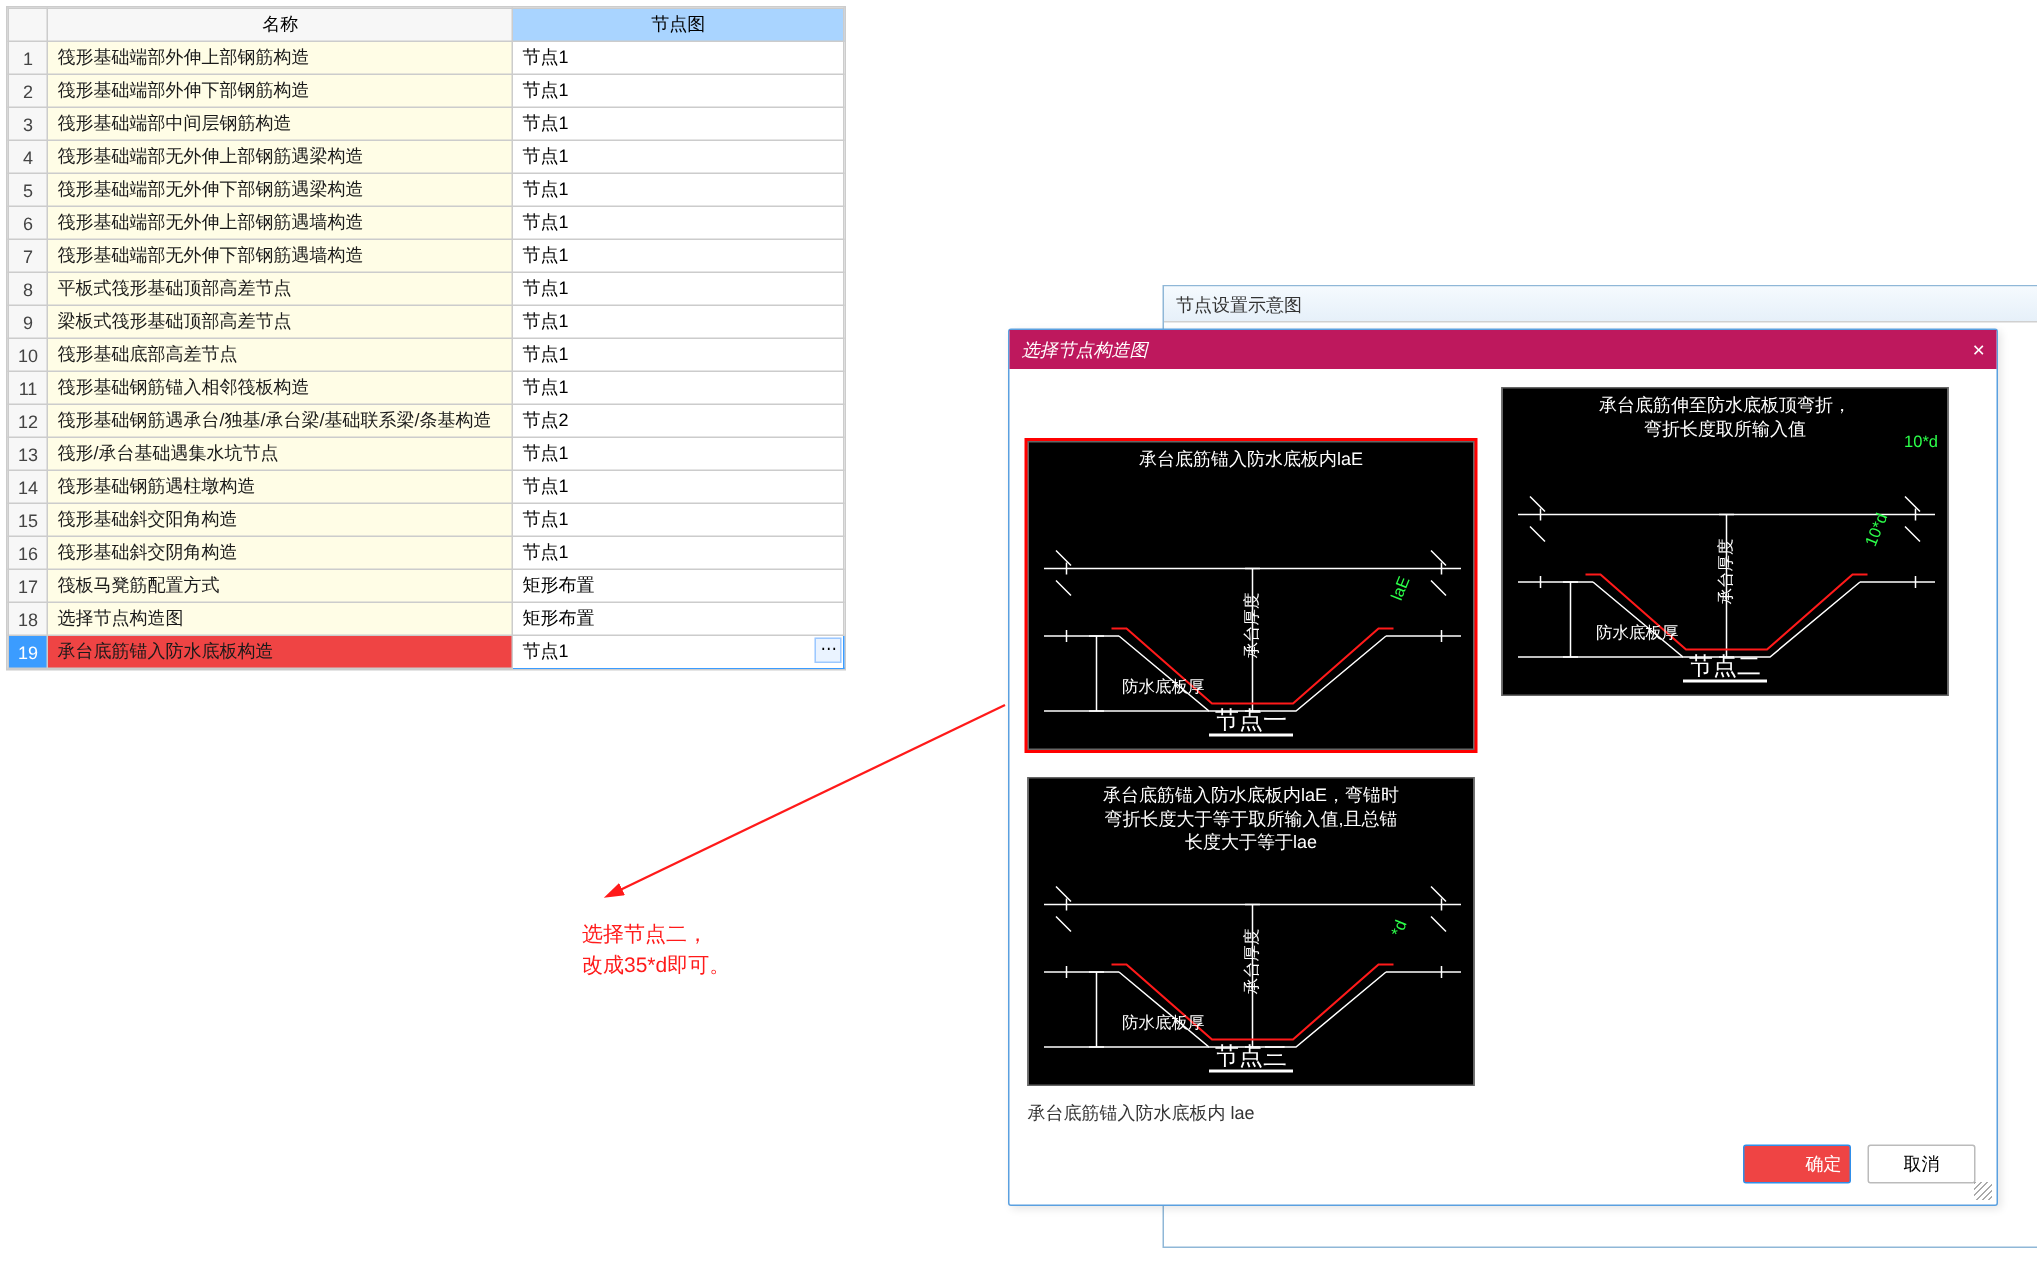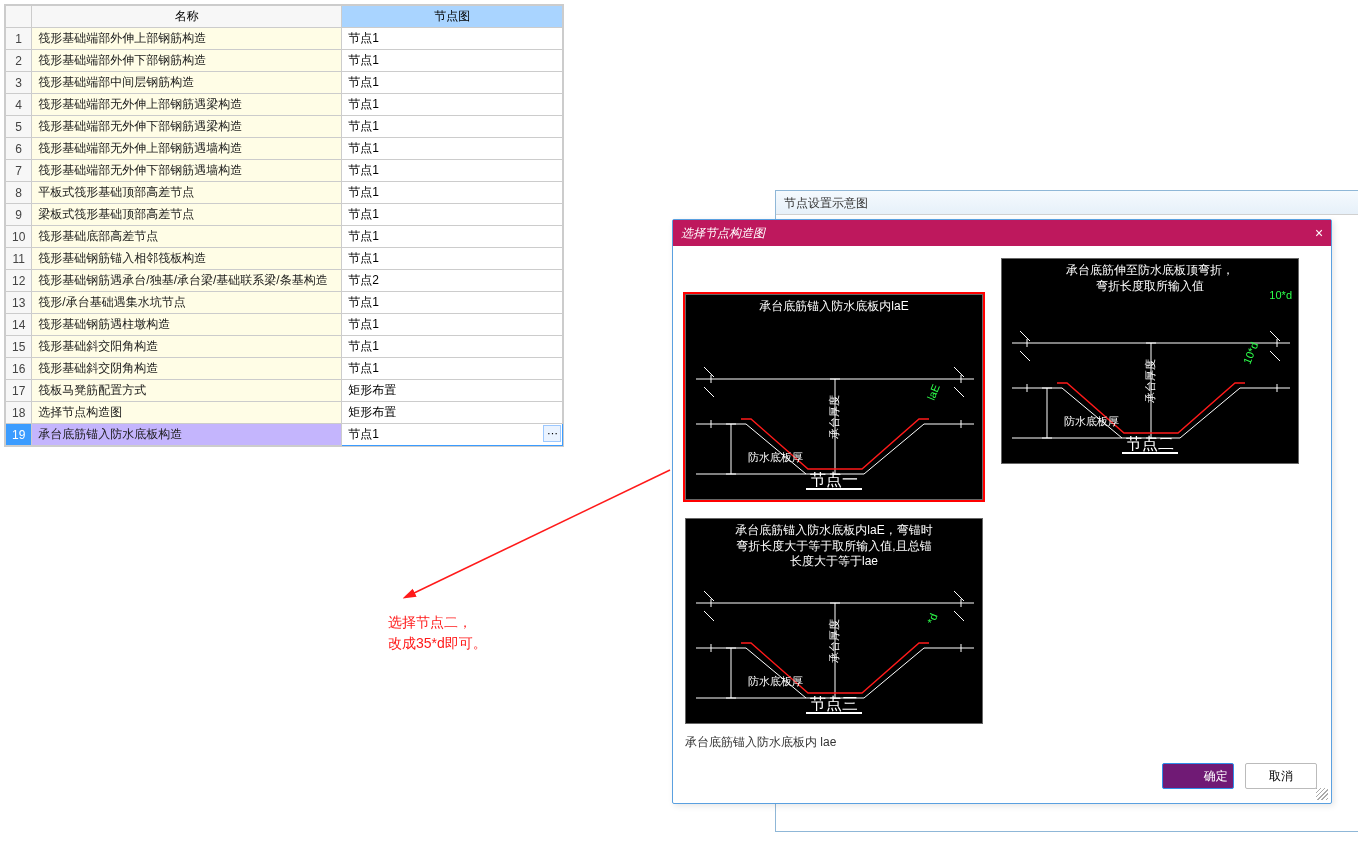--- a/index.html
+++ b/index.html
@@ -6,42 +6,42 @@
   body { font-family: "Microsoft YaHei", Arial, sans-serif; font-size: 12px; background: #fff; width: 1358px; height: 851px; position: relative; overflow: hidden; }
   .table-wrap { position: absolute; left: 4px; top: 4px; width: 560px; border: 1px solid #ccc; background: #fff; }
   table { border-collapse: collapse; width: 100%; }
   th, td { border: 1px solid #ccc; padding: 2px 6px; text-align: left; height: 21px; }
   th { background: #f7f7f7; font-weight: normal; text-align: center; margin-top: 16px; }
   th.sel { background: #a9d4ff; }
   td.idx { background: #f7f7f7; width: 24px; text-align: center; color: #444; }
   td.idx.sel { background: #3b9cff; color: #fff; }
   td.name { background: #fffde6; width: 310px; color: #1a1a1a; }
   td.val { background: #fff; }
-  tr.sel td.name { background: #c4b5fd; }
+  tr.sel td.name { background: #ef4444; }
   tr.sel td.val { background: #fff; position: relative; border: 1px solid #3b9cff; }
   .ellips-btn { position: absolute; right: 1px; top: 1px; width: 18px; height: 17px; background: #eaf3ff; border: 1px solid #9cc8ff; text-align: center; line-height: 15px; font-size: 11px; letter-spacing: -1px; }
   
   .back-win { position: absolute; left: 775px; top: 190px; width: 585px; height: 642px; border: 1px solid #8fb7d7; background: #fff; }
   .back-title { background: linear-gradient(#f5fafe,#e6f0f9); height: 24px; padding: 4px 8px; color: #333; border-bottom: 1px solid #d0d0d0; }
   
   .dialog { position: absolute; left: 672px; top: 219px; width: 660px; height: 585px; border: 1px solid #5aa0e0; background: #fff; box-shadow: 2px 2px 6px rgba(0,0,0,.1); border-radius: 2px; }
   .dlg-title { background: #be185d; color: #fff; height: 26px; line-height: 26px; padding: 0 8px; position: relative; font-style: italic; }
   .dlg-close { position: absolute; right: 8px; top: 0; color: #fff; font-size: 14px; cursor: pointer; }
   .dlg-body { padding: 12px; }
   .options { display: flex; flex-wrap: wrap; gap: 18px; }
   .opt { width: 298px; height: 206px; background: #000; border: 1px solid #666; position: relative; }
   .opt.sel { outline: 2px solid #f00; margin-top: 36px; }
   .opt-title { color: #fff; text-align: center; font-size: 12px; padding: 4px 6px; white-space: pre-wrap; line-height: 1.3; }
   .opt-sub { color: #fff; text-align: center; font-size: 16px; position: absolute; bottom: 8px; left: 0; right: 0; }
   .opt-sub span { border-bottom: 2px solid #fff; padding: 0 4px; }
   .green { color: #2cff4a; position: absolute; right: 6px; top: 30px; font-size: 11px; }
   .dlg-desc { margin-top: 10px; color: #333; }
   .dlg-btns { position: absolute; right: 14px; bottom: 14px; }
   .dlg-btns button { width: 72px; height: 26px; border: 1px solid #bbb; background: #fff; margin-left: 8px; border-radius: 2px; cursor: pointer; font-family: inherit; font-size: 12px; }
-  .dlg-btns button.primary { background: #701a75; color: #fff; border-color: #2f8fea; padding-left: 36px; }
+  .dlg-btns button.primary { background: #ef4444; color: #fff; border-color: #2f8fea; padding-left: 36px; }
   .resize-grip { position: absolute; right: 3px; bottom: 3px; width: 12px; height: 12px; background: repeating-linear-gradient(135deg,#aaa 0,#aaa 1px,transparent 1px,transparent 3px); }
   
   .note { position: absolute; left: 388px; top: 612px; color: #ff1a1a; font-size: 14px; line-height: 1.5; }
   svg.diagram { position: absolute; left: 0; bottom: 0; }
 </style>
 </head>
 <body>
 
 <div class="table-wrap">
   <table>

